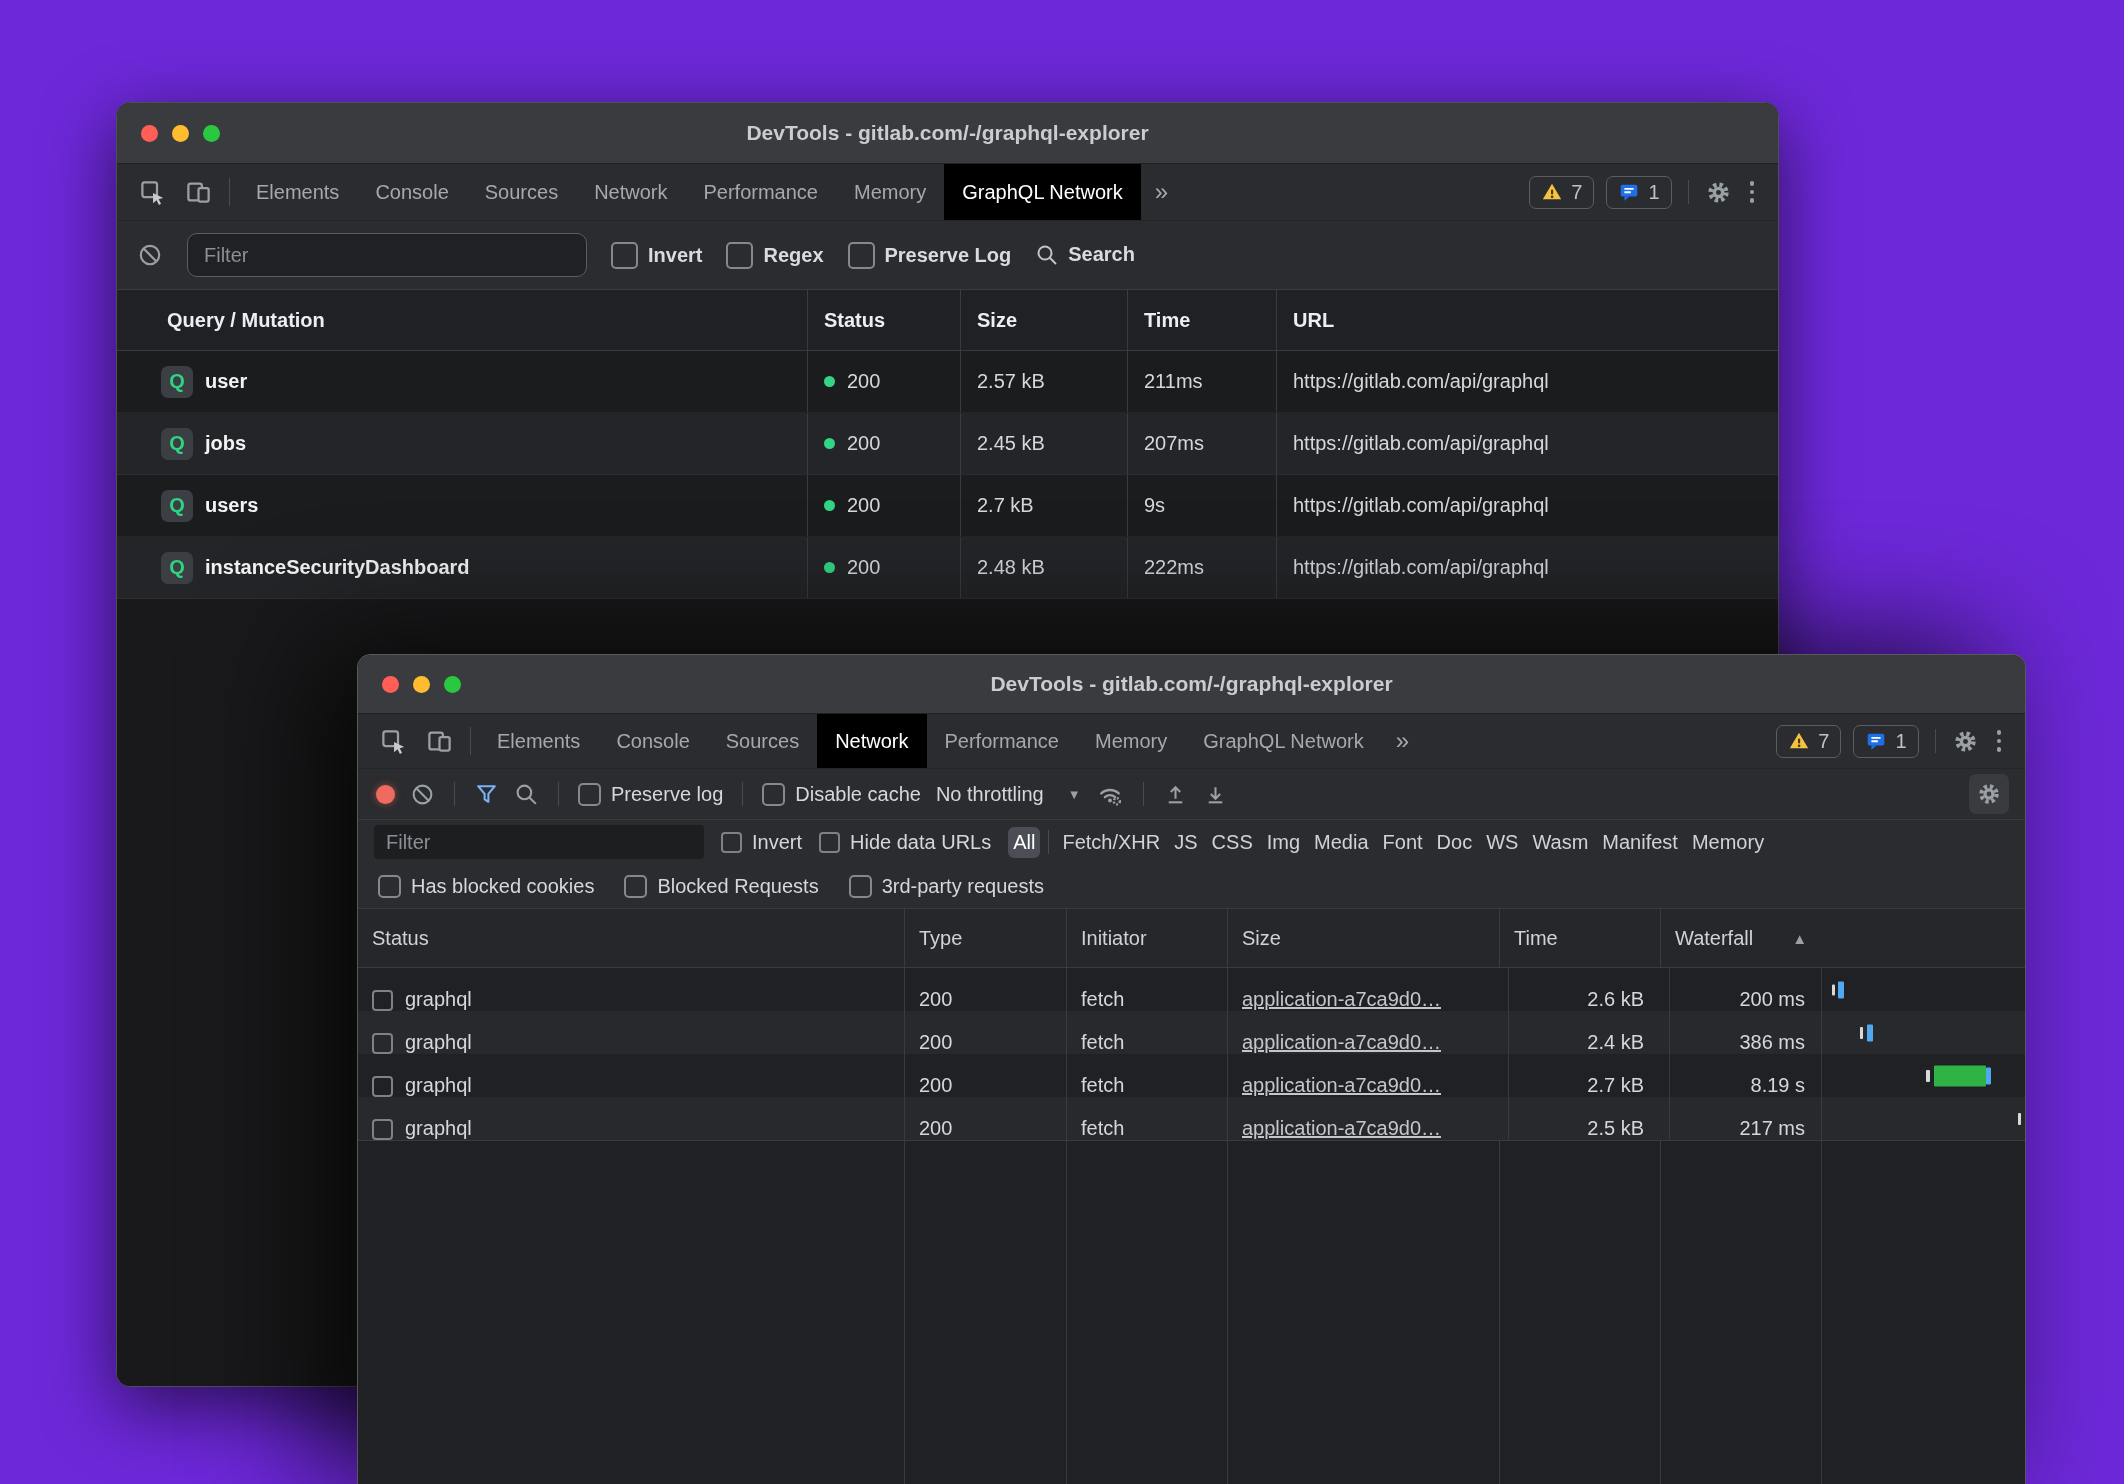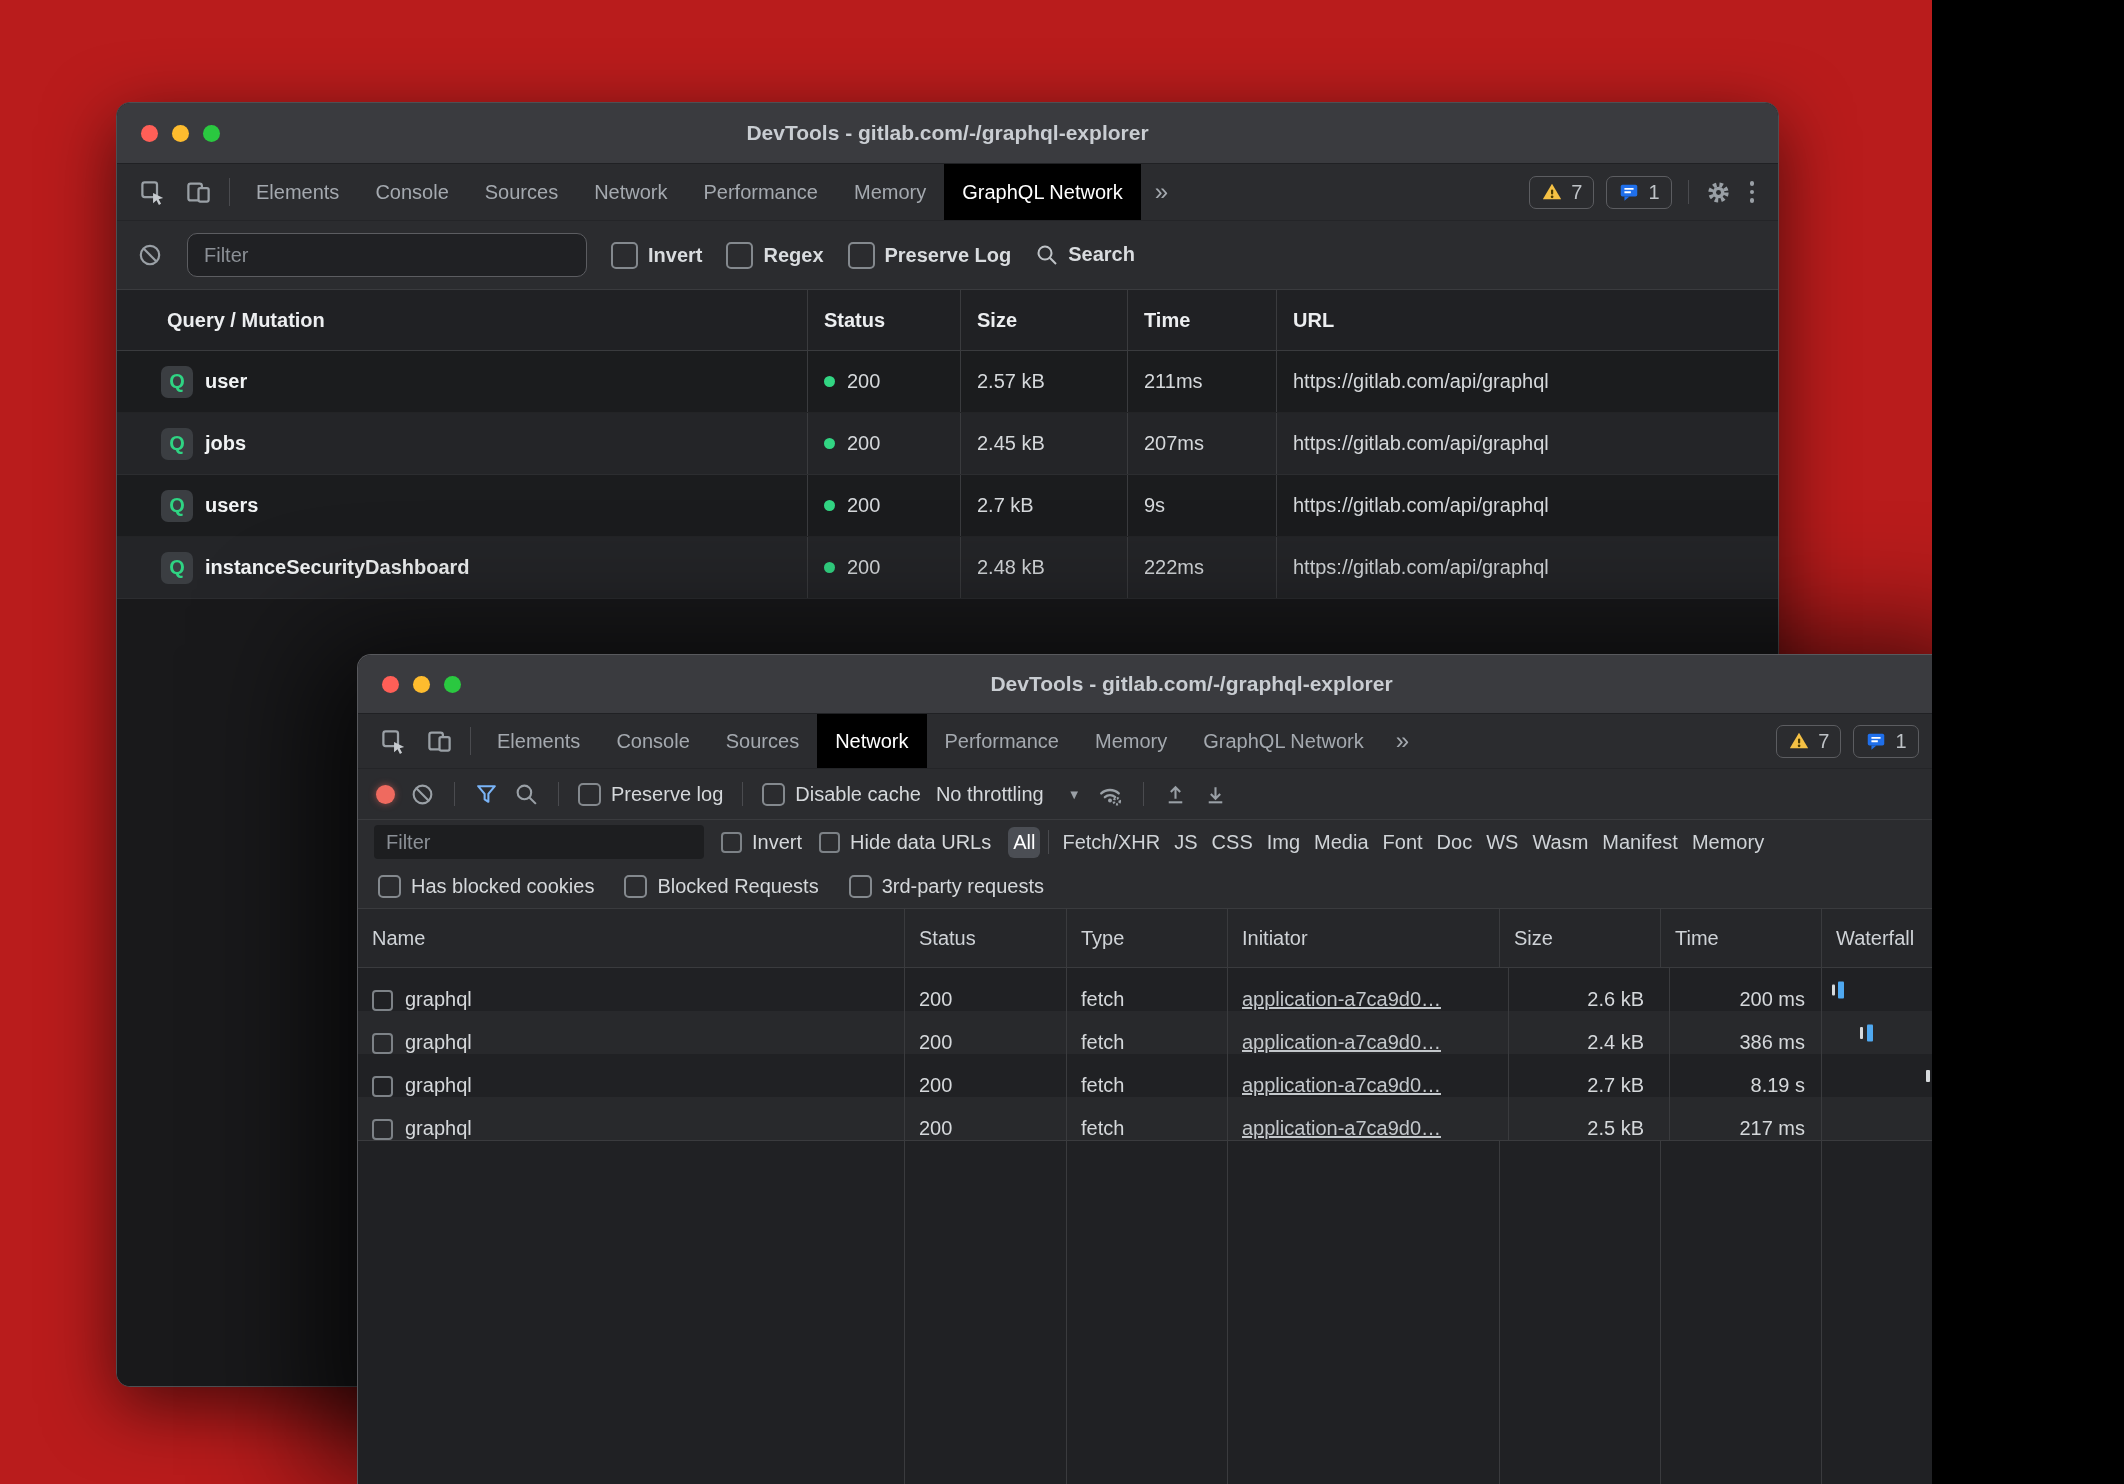--- a/index.html
+++ b/index.html
@@ -1,16 +1,16 @@
 <!DOCTYPE html>
 <html><head>
 <meta charset="utf-8">
 <style>
   html,body{margin:0;padding:0;background:#000;}
-  .canvas{position:relative;width:1932px;height:1484px;background:#b91c1c;overflow:hidden;
+  .canvas{position:relative;width:2124px;height:1484px;background:#6d28d9;overflow:hidden;
           font-family:"Liberation Sans","DejaVu Sans",sans-serif;-webkit-font-smoothing:antialiased;}
   .window{position:absolute;overflow:hidden;}
   .win-back{left:116px;top:102px;width:1661px;height:1283px;background:#19191b;
             border:1px solid #4e4f53;border-radius:14px;box-shadow:0 20px 70px rgba(0,0,0,.6);}
   .win-front{left:357px;top:654px;width:1667px;height:830px;background:#202124;
              border:1px solid #58595d;border-bottom:none;border-radius:14px 14px 0 0;
              box-shadow:-40px -10px 120px rgba(0,0,0,.75);}
   
   .titlebar{position:relative;display:flex;align-items:center;background:#3a3b3f;border-bottom:1px solid #202124;}
   .tb-back{height:60px;} .tb-front{height:58px;}
@@ -433,21 +433,20 @@
         <span class="cb cb-md"></span>
         <span class="flabel">Blocked Requests</span>
       </span>
       <span class="cb-pair">
         <span class="cb cb-md"></span>
         <span class="flabel">3rd-party requests</span>
       </span>
     </div>
 
     <div class="front-grid fheader">
-      <span class="fth">Name</span>
       <span class="fth">Status</span>
       <span class="fth">Type</span>
       <span class="fth">Initiator</span>
       <span class="fth">Size</span>
       <span class="fth">Time</span>
       <span class="fth fth-waterfall">
         <span>Waterfall</span>
         <span class="sort-arrow">▲</span>
       </span>
     </div>

